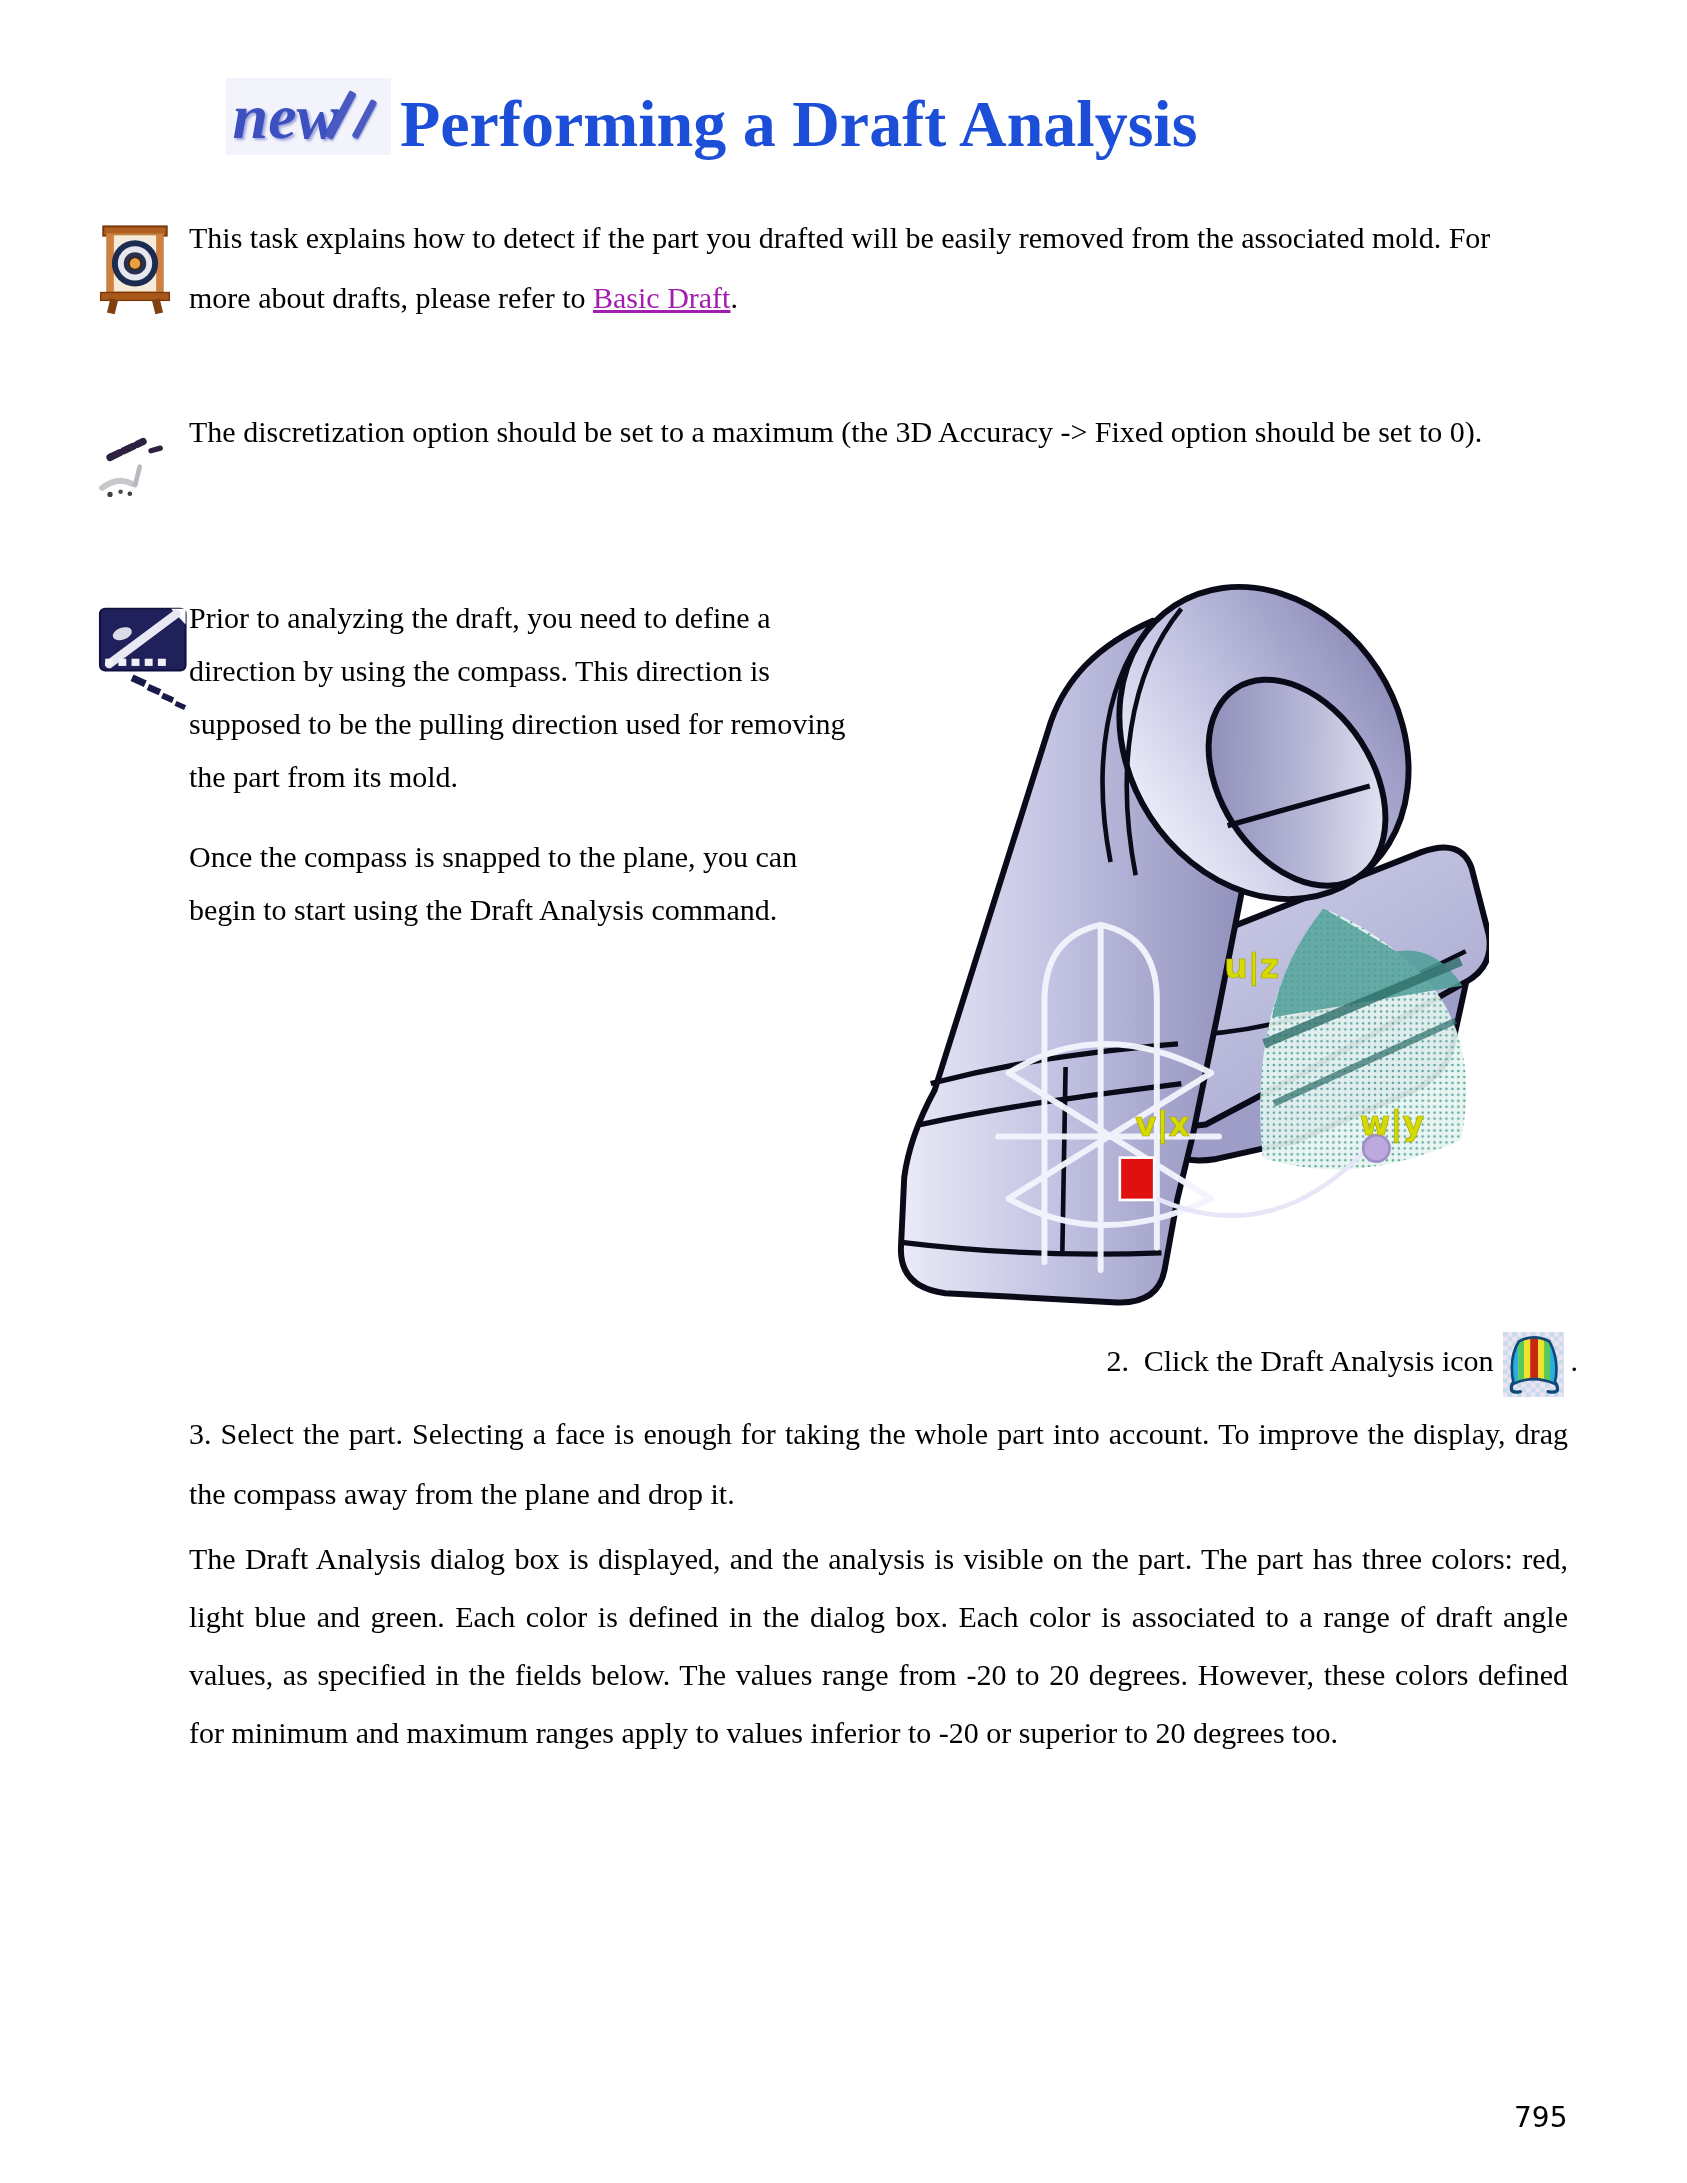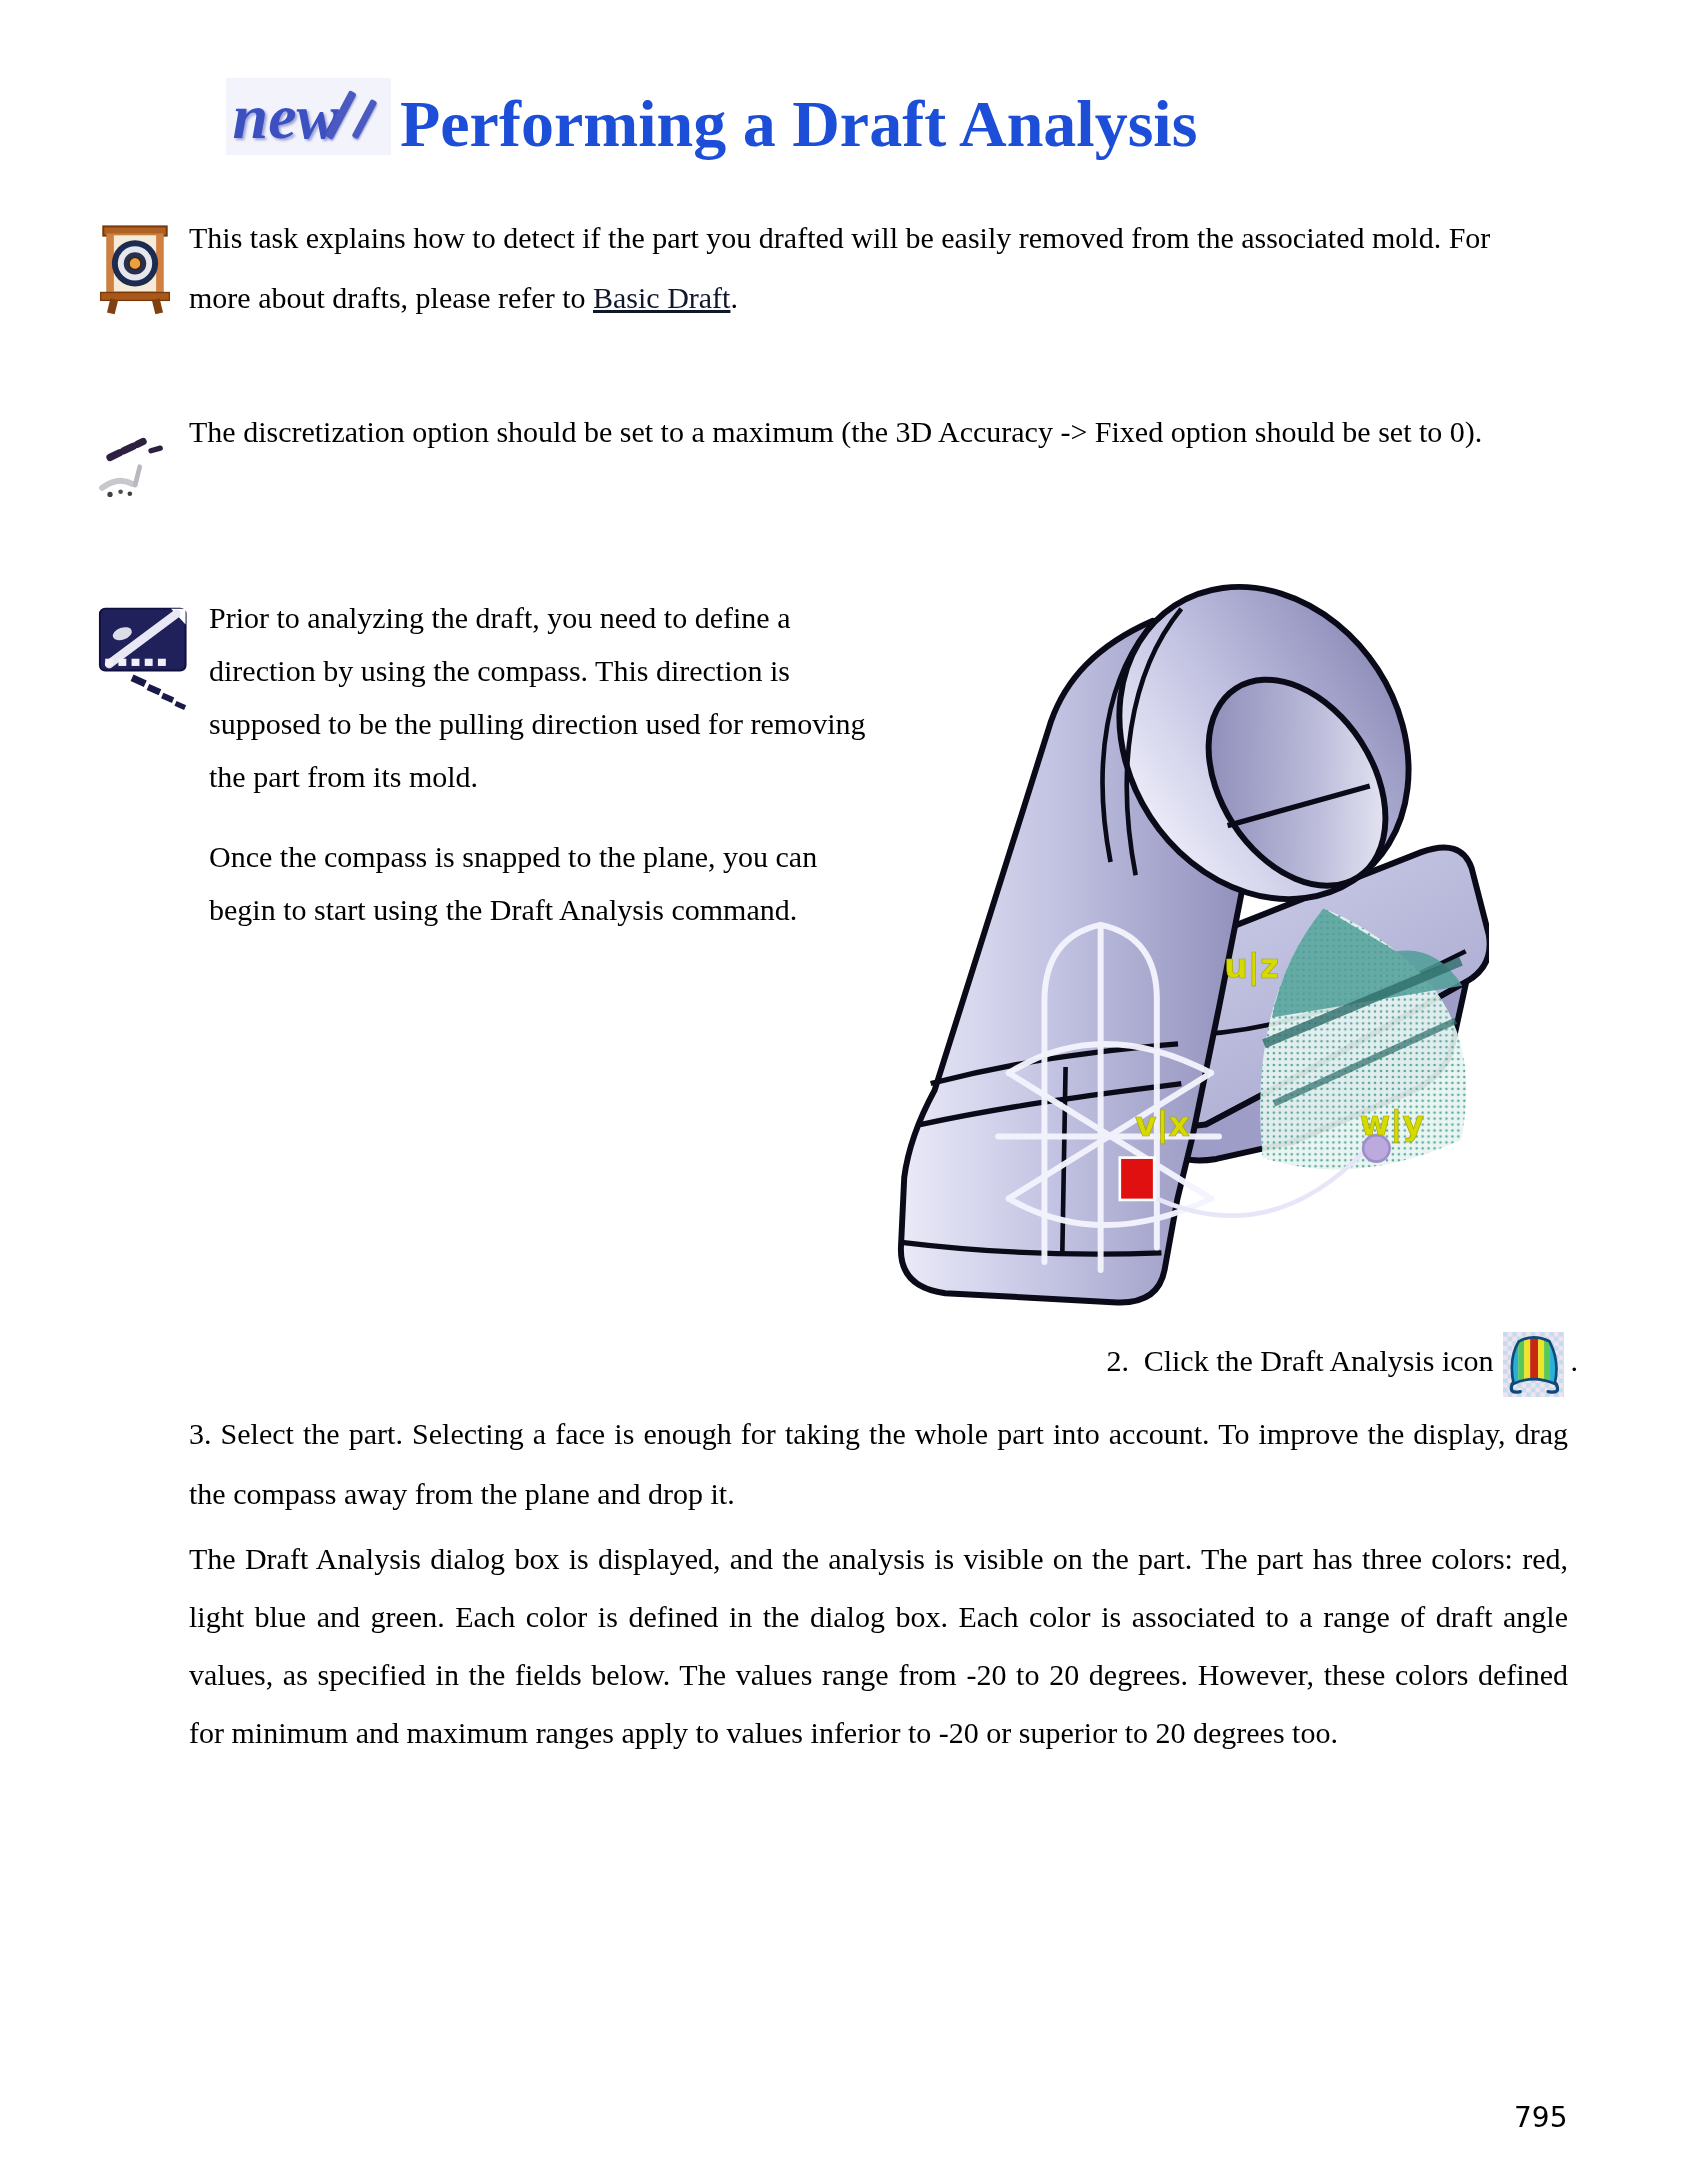--- a/index.html
+++ b/index.html
@@ -16,24 +16,24 @@
          box-shadow:1.3px 1.3px 2px #9aa2d8;}
   #slash1{width:8px;height:52px;left:111px;top:10.6px;}
   #slash2{width:6.6px;height:42px;left:135px;top:20px;}
   #page-title{left:400px;top:79px;width:1125px;font-size:66px;font-weight:bold;
               color:#1d4ed8;line-height:1.35;}
 
   
   .body-text{font-size:30px;line-height:60px;}
   #task-text{left:189px;top:208px;width:1317px;}
   #note-text{left:189px;top:402px;width:1317px;}
-  a.doc-link{color:#0f172a;margin-top:40px;}
-
-  
-  #scenario-col{left:189px;top:591px;width:672px;font-size:30px;line-height:53px;margin-left:20px;}
+  a.doc-link{color:#a21caf;margin-top:40px;}
+
+  
+  #scenario-col{left:189px;top:591px;width:672px;font-size:30px;line-height:53px;}
   #scenario-col p{margin:0 0 26.5px 0;}
 
   
   #task-icon{left:98px;top:225px;width:74px;height:90px;}
   #note-icon{left:90px;top:423px;width:83px;height:78px;}
   #scenario-icon{left:97px;top:606px;width:106px;height:112px;}
 
   
   #figure{left:867px;top:581px;width:622px;height:734px;}
   #figure svg{width:100%;height:100%;}

